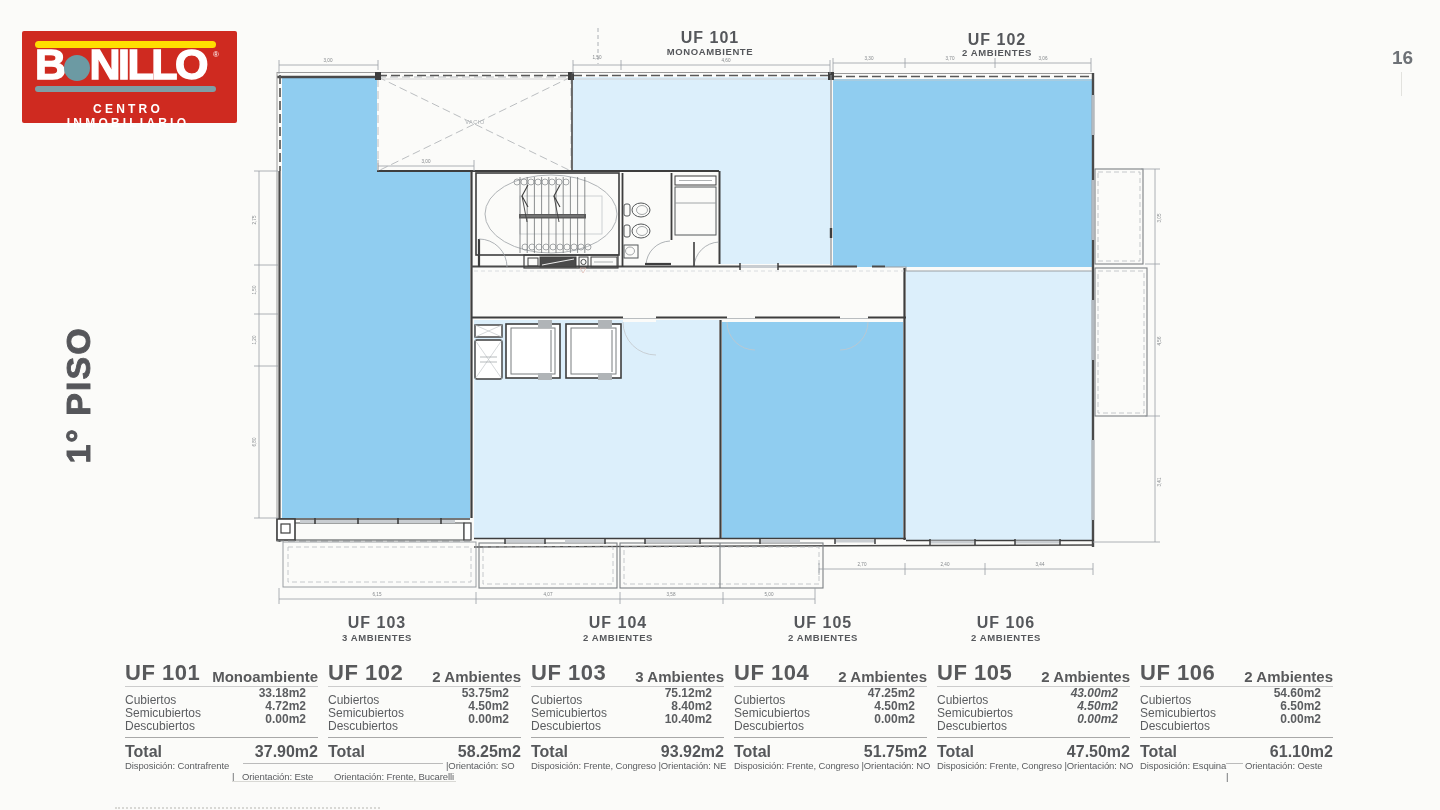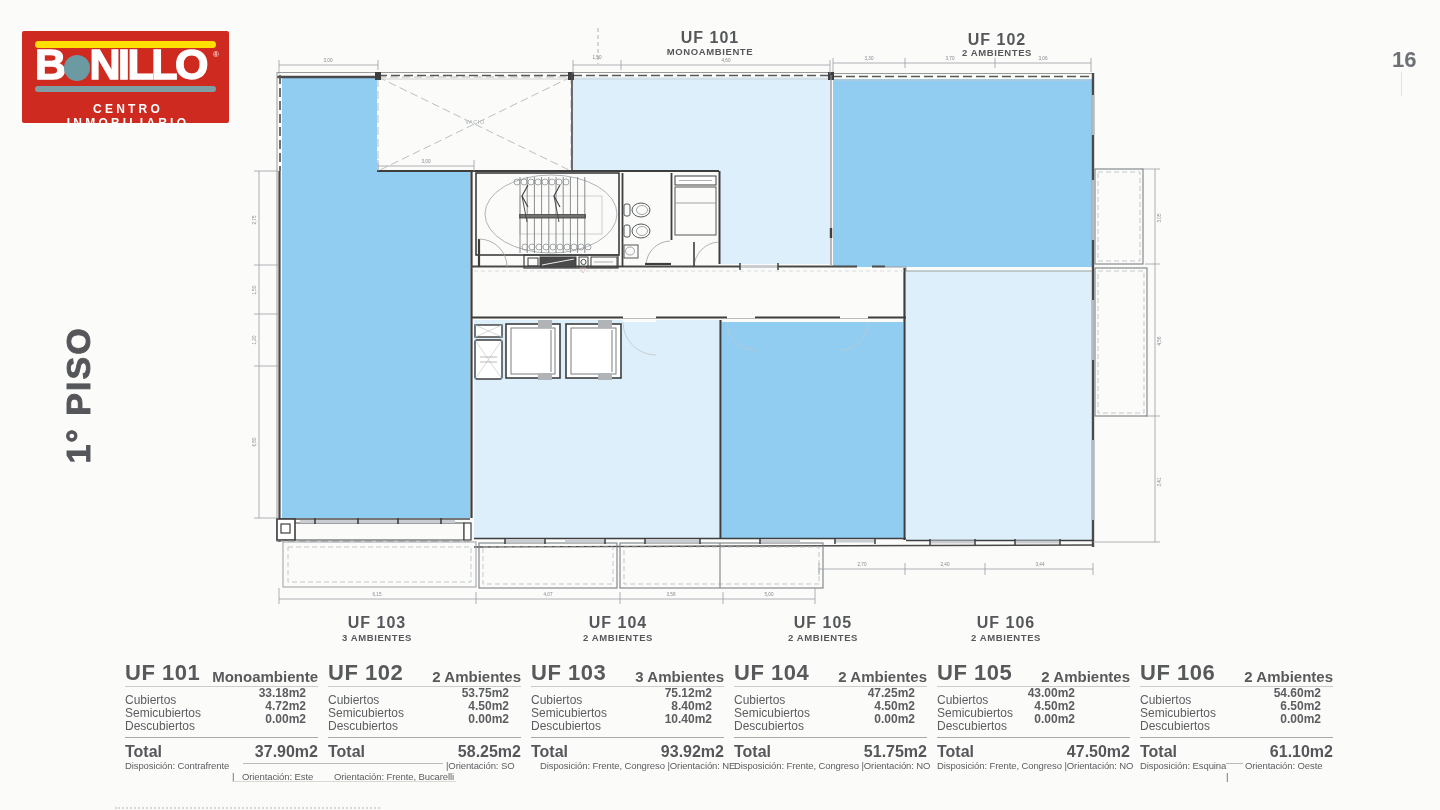--- a/index.html
+++ b/index.html
@@ -3,38 +3,38 @@
 <meta charset="utf-8">
 <style>
   html,body{margin:0;padding:0;}
   body{width:1440px;height:810px;background:#fbfbf9;font-family:"Liberation Sans",sans-serif;overflow:hidden;position:relative;}
   .abs{position:absolute;}
   .g{color:#58595b;}
 </style>
 </head>
 <body>
 
-<div class="abs" style="left:22px;top:31px;width:207px;height:92px;background:#cf2a20;border-radius:2px;">
+<div class="abs" style="left:22px;top:31px;width:207px;height:92px;background:#cf2a20;border-radius:2px;padding-left:8px;">
 
   <div class="abs" style="left:13px;top:10px;width:181px;height:7px;background:#ffdf00;border-radius:4px;"></div>
 
   <div class="abs" style="left:13px;top:14px;height:40px;color:#fff;font-weight:bold;font-size:43px;line-height:38px;letter-spacing:-2.5px;white-space:nowrap;-webkit-text-stroke:1.4px #fff;">B<span style="display:inline-block;width:26px;"></span>NILLO</div>
 
   <div class="abs" style="left:42px;top:24px;width:26px;height:26px;background:#6c9aa3;border-radius:50%;"></div>
 
   <div class="abs" style="left:191px;top:19px;color:#fff;font-size:8px;">®</div>
 
   <div class="abs" style="left:13px;top:54.5px;width:181px;height:6.5px;background:#7f9fa6;border-radius:4px;"></div>
 
   <div class="abs" style="left:12px;top:71px;width:188px;color:#fff;font-size:12px;font-weight:bold;letter-spacing:3.2px;text-align:center;">CENTRO INMOBILIARIO</div>
 </div>
 
 <div class="abs g" style="left:-42px;top:374px;width:240px;height:42px;line-height:42px;text-align:center;font-size:34px;font-weight:bold;letter-spacing:2px;transform:rotate(-90deg);color:#55565a;-webkit-text-stroke:0.9px #55565a;">1° PISO</div>
 
-<div class="abs" style="left:1392px;top:47px;font-size:22px;font-weight:bold;color:#6d7176;">16</div>
+<div class="abs" style="left:1392px;top:47px;font-size:19px;font-weight:bold;color:#6d7176;">16</div>
 
 <div class="abs" style="left:1401px;top:72px;width:1px;height:24px;background:#e2e2de;"></div>
 
 <svg class="abs" style="left:0;top:0;" width="1440" height="660" viewBox="0 0 1440 660" fill="none">
 
   <polygon points="282,77 377,77 377,171 470,171 470,518 282,518" fill="#90cdf0"></polygon>
 
   <polygon points="573,77 830,77 830,264 719,264 719,171 573,171" fill="#dceffb"></polygon>
 
   <rect x="833" y="79" width="259" height="188" fill="#90cdf0"></rect>
@@ -438,41 +438,41 @@
 <div class="lbl" style="left:734px;">Cubiertos<br>Semicubiertos<br>Descubiertos</div>
 <div class="val" style="left:734px;">47.25m2<br>4.50m2<br>0.00m2</div>
 <div class="tdiv" style="left:734px;"></div>
 <div class="tot" style="left:734px;">Total<b>51.75m2</b></div>
 
 <div class="hd" style="left:937px;">
     <span class="u">UF 105</span>
     <span class="a">2 Ambientes</span>
   </div>
 <div class="lbl" style="left:937px;">Cubiertos<br>Semicubiertos<br>Descubiertos</div>
-<div class="val" style="left:894px;">43.00m2<br>4.50m2<br>0.00m2</div>
+<div class="val" style="left:937px;font-style:italic;">43.00m2<br>4.50m2<br>0.00m2</div>
 <div class="tdiv" style="left:937px;"></div>
 <div class="tot" style="left:937px;">Total<b>47.50m2</b></div>
 
 <div class="hd" style="left:1140px;">
     <span class="u">UF 106</span>
     <span class="a">2 Ambientes</span>
   </div>
 <div class="lbl" style="left:1140px;">Cubiertos<br>Semicubiertos<br>Descubiertos</div>
 <div class="val" style="left:1140px;">54.60m2<br>6.50m2<br>0.00m2</div>
 <div class="tdiv" style="left:1140px;"></div>
 <div class="tot" style="left:1140px;">Total<b>61.10m2</b></div>
 
 <div class="ftline" style="left:243px;width:200px;"></div>
 <div class="ftline" style="left:1226px;width:17px;"></div>
 
 <div class="ft" style="left:125px;">Disposición: Contrafrente</div>
 
 <div class="ft" style="left:446px;">|Orientación: SO</div>
 
-<div class="ft" style="left:531px;margin-left:9px;">Disposición: Frente, Congreso |Orientación: NE</div>
+<div class="ft" style="left:531px;">Disposición: Frente, Congreso |Orientación: NE</div>
 
 <div class="ft" style="left:734px;">Disposición: Frente, Congreso |Orientación: NO</div>
 
 <div class="ft" style="left:937px;">Disposición: Frente, Congreso |Orientación: NO</div>
 
 <div class="ft" style="left:1140px;">Disposición: Esquina</div>
 <div class="ft" style="left:1245px;text-align:right;">Orientación: Oeste</div>
 
 <div class="ft" style="left:232px;top:771px;">|&nbsp;&nbsp;&nbsp;Orientación: Este</div>
 <div class="ft" style="left:334px;top:771px;">Orientación: Frente, Bucarelli</div>

